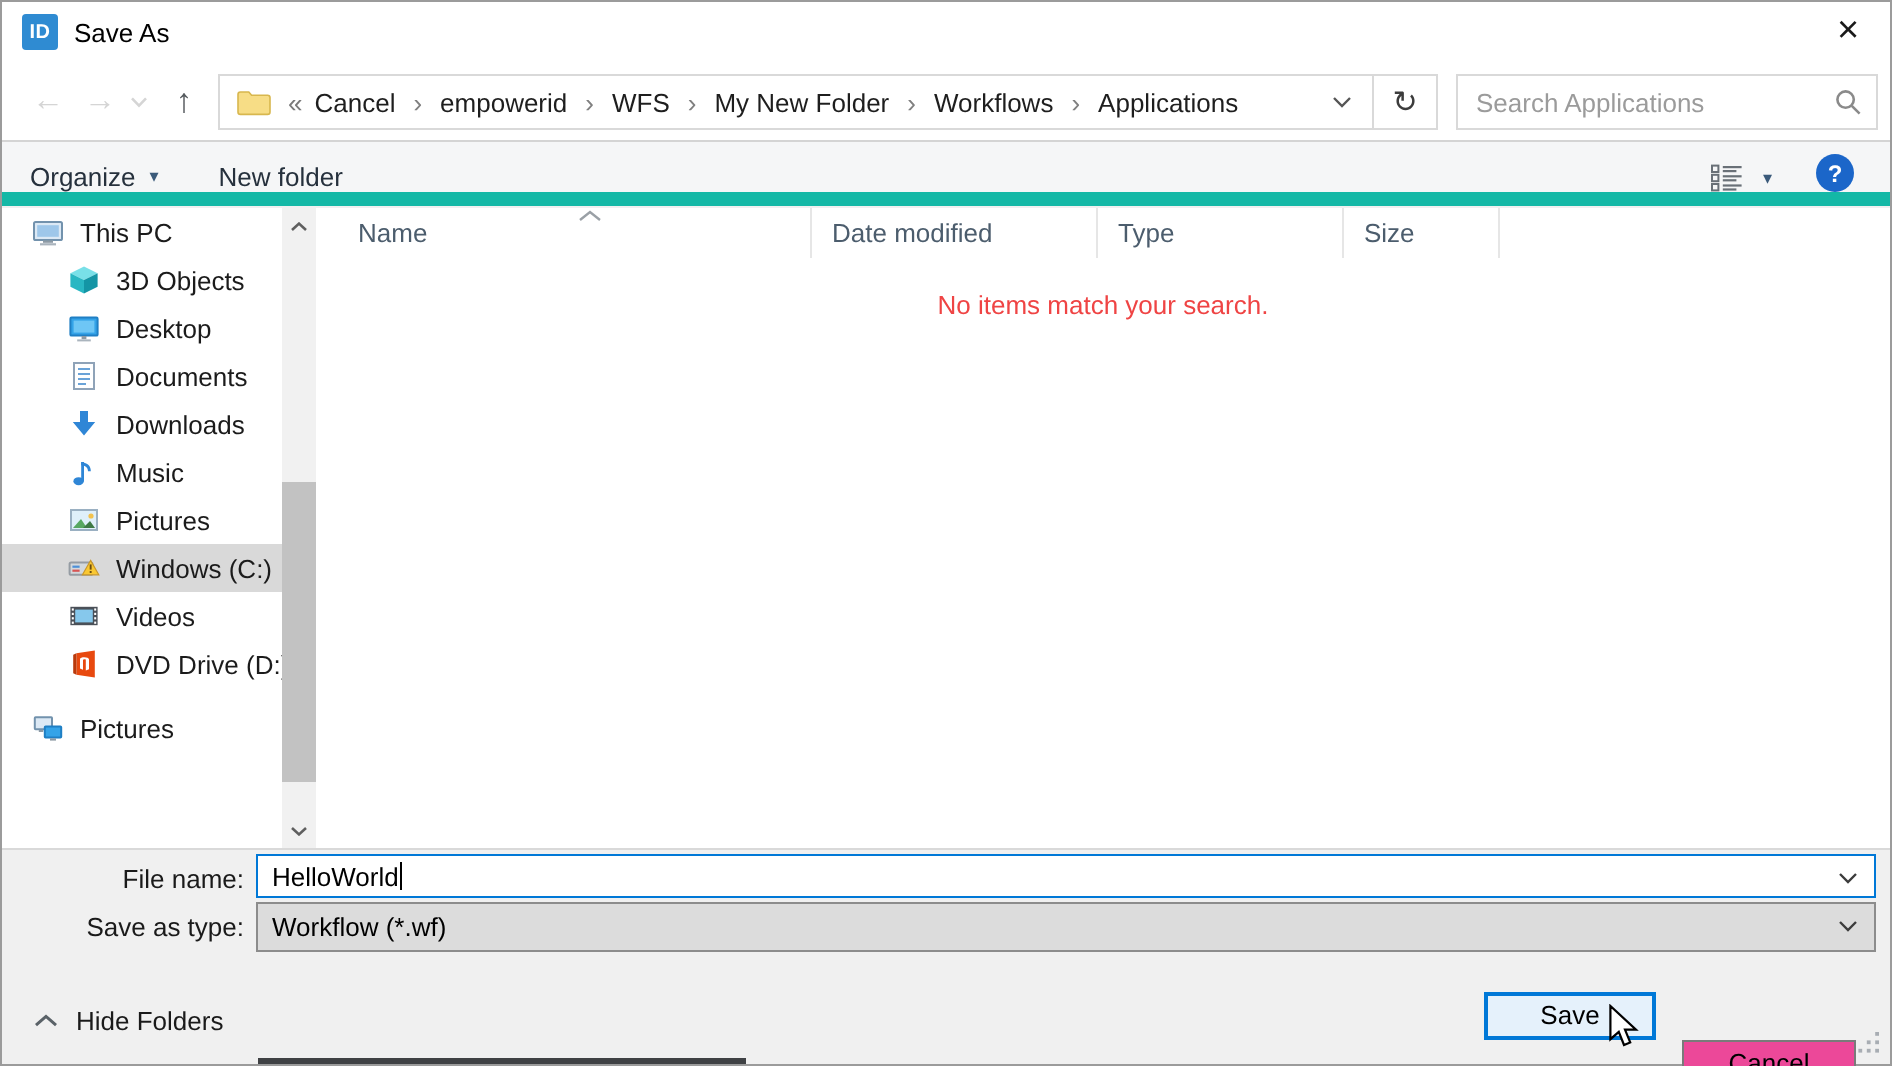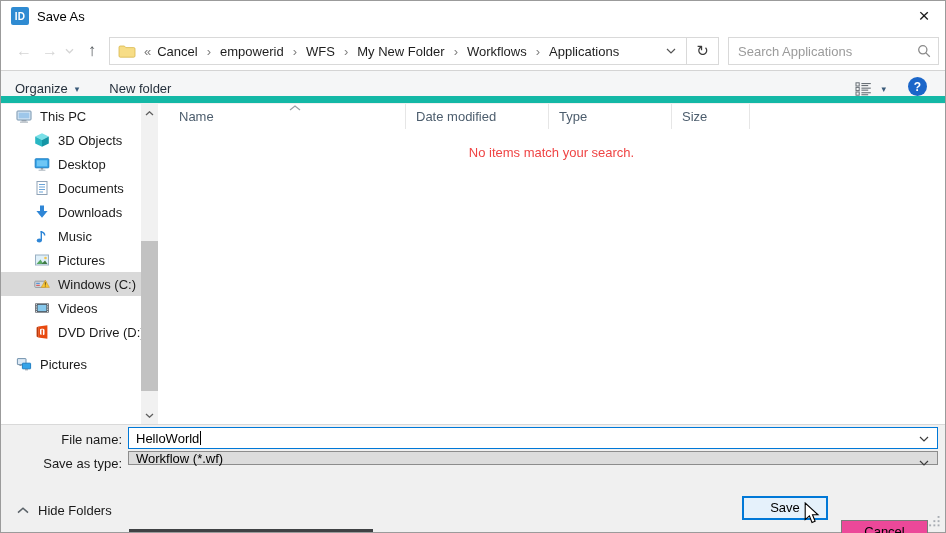--- a/index.html
+++ b/index.html
@@ -68,21 +68,21 @@
   .empty-msg { position:absolute; left:0; top:41px; width:100%; text-align:center; color:#ef4444; }
   
   .bottom { position:absolute; left:1px; top:424px; right:1px; height:108px; background:#f0f0f0; border-top:1px solid #d9d9d9; }
   .form-label { position:absolute; left:0; width:121px; text-align:right; color:#1a1a1a; }
   .lbl-fn { top:7px; }
   .lbl-type { top:31px; }
   .fn-field { position:absolute; left:127px; top:2px; width:810px; height:22px; background:#fff; border:1px solid #0078d7; display:flex; align-items:center; padding-left:7px; }
   .fn-text { color:#000; }
   .text-caret { width:1px; height:14px; background:#000; margin-left:1px; }
   .combo-chev { position:absolute; right:8px; top:8px; }
-  .type-select { position:absolute; left:127px; top:26px; width:810px; height:14px; background:#dcdcdc; border:1px solid #8c8c8c; display:flex; align-items:center; padding-left:7px; color:#000; }
+  .type-select { position:absolute; left:127px; top:26px; width:810px; height:25px; background:#dcdcdc; border:1px solid #8c8c8c; display:flex; align-items:center; padding-left:7px; color:#000; }
   .hide-folders { position:absolute; left:16px; top:76px; height:18px; display:flex; align-items:center; }
   .hf-label { margin-left:9px; color:#1a1a1a; }
   .btn { position:absolute; top:71px; height:24px; text-align:center; line-height:22px; color:#000; }
   .save-btn { left:741px; width:86px; background:#e5f1fb; border:1px solid #0078d7; box-shadow: inset 0 0 0 1px #0078d7; }
   .cancel-btn { left:840px; width:87px; background:#ec4899; border:1px solid #7a7a7a;margin-top:24px; }
   .resize-grip { position:absolute; right:4px; bottom:4px; width:13px; height:13px; }
   .behind-strip { position:absolute; left:128px; bottom:0; width:244px; height:3px; background:#3f4144; }
   .mouse-cursor { position:absolute; left:804px; top:502px; z-index:9; }
   svg { display:block; }
 </style>

